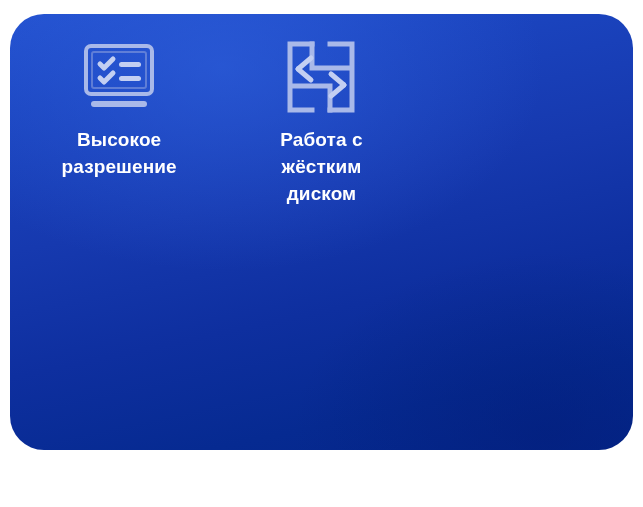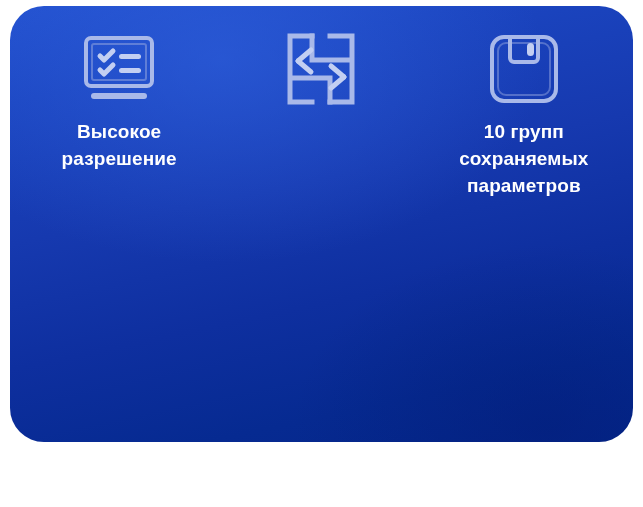--- a/index.html
+++ b/index.html
@@ -10,21 +10,21 @@
   body {
     width: 643px;
     height: 507px;
     overflow: hidden;
     font-family: "Liberation Sans", sans-serif;
   }
 
   .panel {
     position: absolute;
     left: 10px;
-    top: 6px;
+    top: 14px;
     width: 623px;
     height: 436px;
     border-radius: 34px;
     background:
       radial-gradient(ellipse 520px 330px at 34% 12%, rgba(50,100,225,0.55) 0%, rgba(50,100,225,0.0) 62%),
       radial-gradient(ellipse 420px 300px at 86% 96%, rgba(2,28,120,0.55) 0%, rgba(2,28,120,0.0) 60%),
       linear-gradient(168deg, #2250CE 0%, #1B45C0 17%, #1639AF 42%, #0E2F9F 64%, #062A91 84%, #04268A 100%);
     overflow: hidden;
   }
 
@@ -97,33 +97,23 @@
           <path d="M30 6 H8 V72 H30" stroke="#A9B9E9" stroke-width="5" stroke-linecap="square" stroke-linejoin="miter"></path>
           <path d="M48 6 H70 V72 H48" stroke="#A9B9E9" stroke-width="5" stroke-linecap="square" stroke-linejoin="miter"></path>
           <path d="M30 6 V30 H66" stroke="#A9B9E9" stroke-width="5" stroke-linecap="square"></path>
           <path d="M48 72 V48 H12" stroke="#A9B9E9" stroke-width="5" stroke-linecap="square"></path>
           <path d="M16 31 L29 20" stroke="#C3CFF2" stroke-width="5" stroke-linecap="round"></path>
           <path d="M16 31 L29 42" stroke="#C3CFF2" stroke-width="5" stroke-linecap="round"></path>
           <path d="M62 47 L49 58" stroke="#C3CFF2" stroke-width="5" stroke-linecap="round"></path>
           <path d="M62 47 L49 36" stroke="#C3CFF2" stroke-width="5" stroke-linecap="round"></path>
         </svg>
       </div>
+      <div class="label">Работа с
+жёстким
+диском</div>
     </div>
 
-    <div class="cell">
-      <div class="icon-wrap">
-        <svg width="74" height="74" viewBox="0 0 74 74" fill="none">
-          <rect x="5" y="5" width="64" height="64" rx="12" stroke="#A9B9E9" stroke-width="4"></rect>
-          <rect x="11" y="11" width="52" height="52" rx="8" stroke="#8FA2DE" stroke-width="2" opacity="0.5"></rect>
-          <path d="M23 5 H51 V26 a4 4 0 0 1 -4 4 H27 a4 4 0 0 1 -4 -4 Z" stroke="#A9B9E9" stroke-width="4" stroke-linejoin="round"></path>
-          <rect x="40" y="11" width="7" height="13" rx="3.5" fill="#C3CFF2"></rect>
-        </svg>
-      </div>
-      <div class="label">10 групп
-сохраняемых
-параметров</div>
-    </div>
 
 
 
 
   </div>
 </div>
 
 </body></html>

